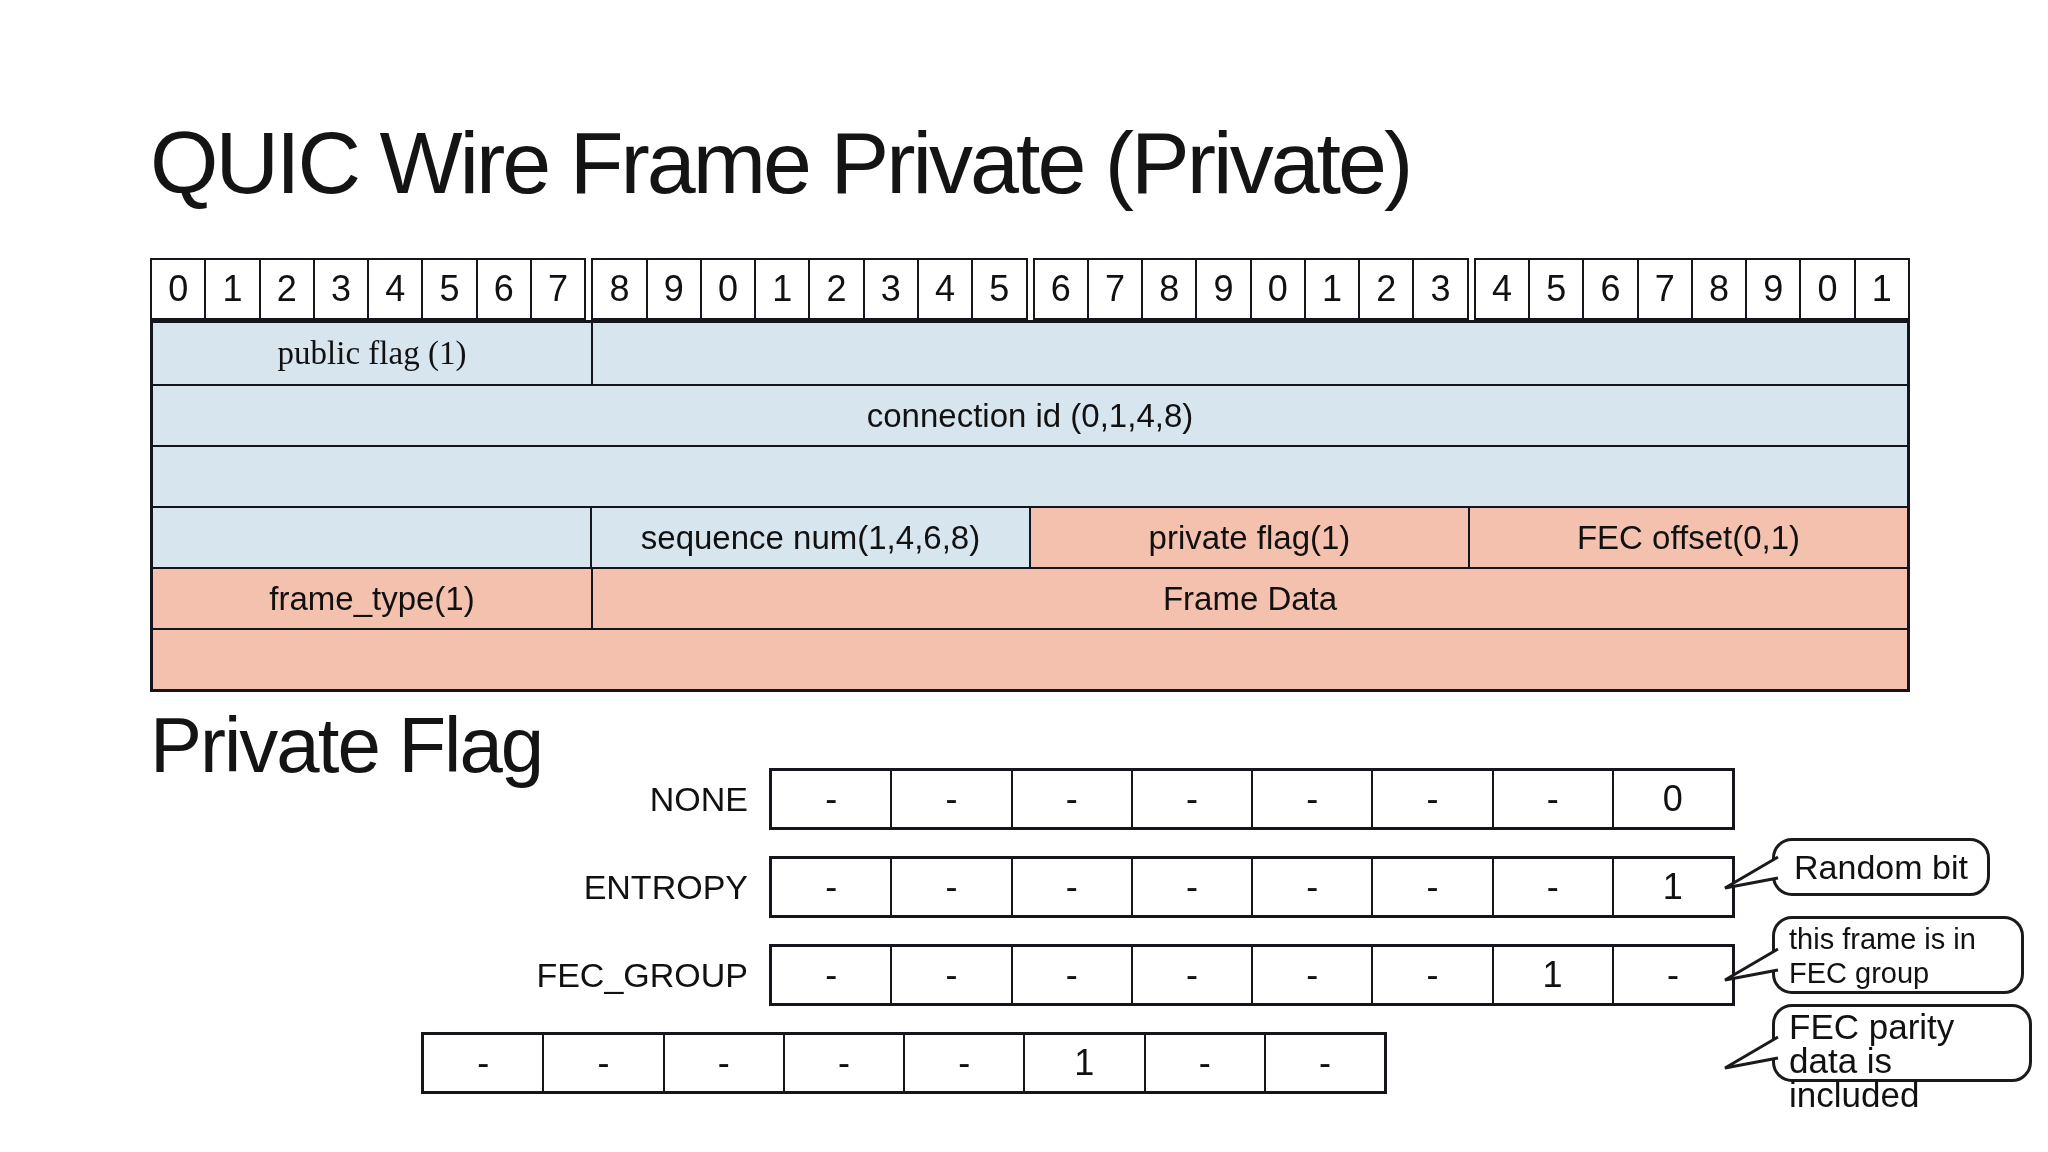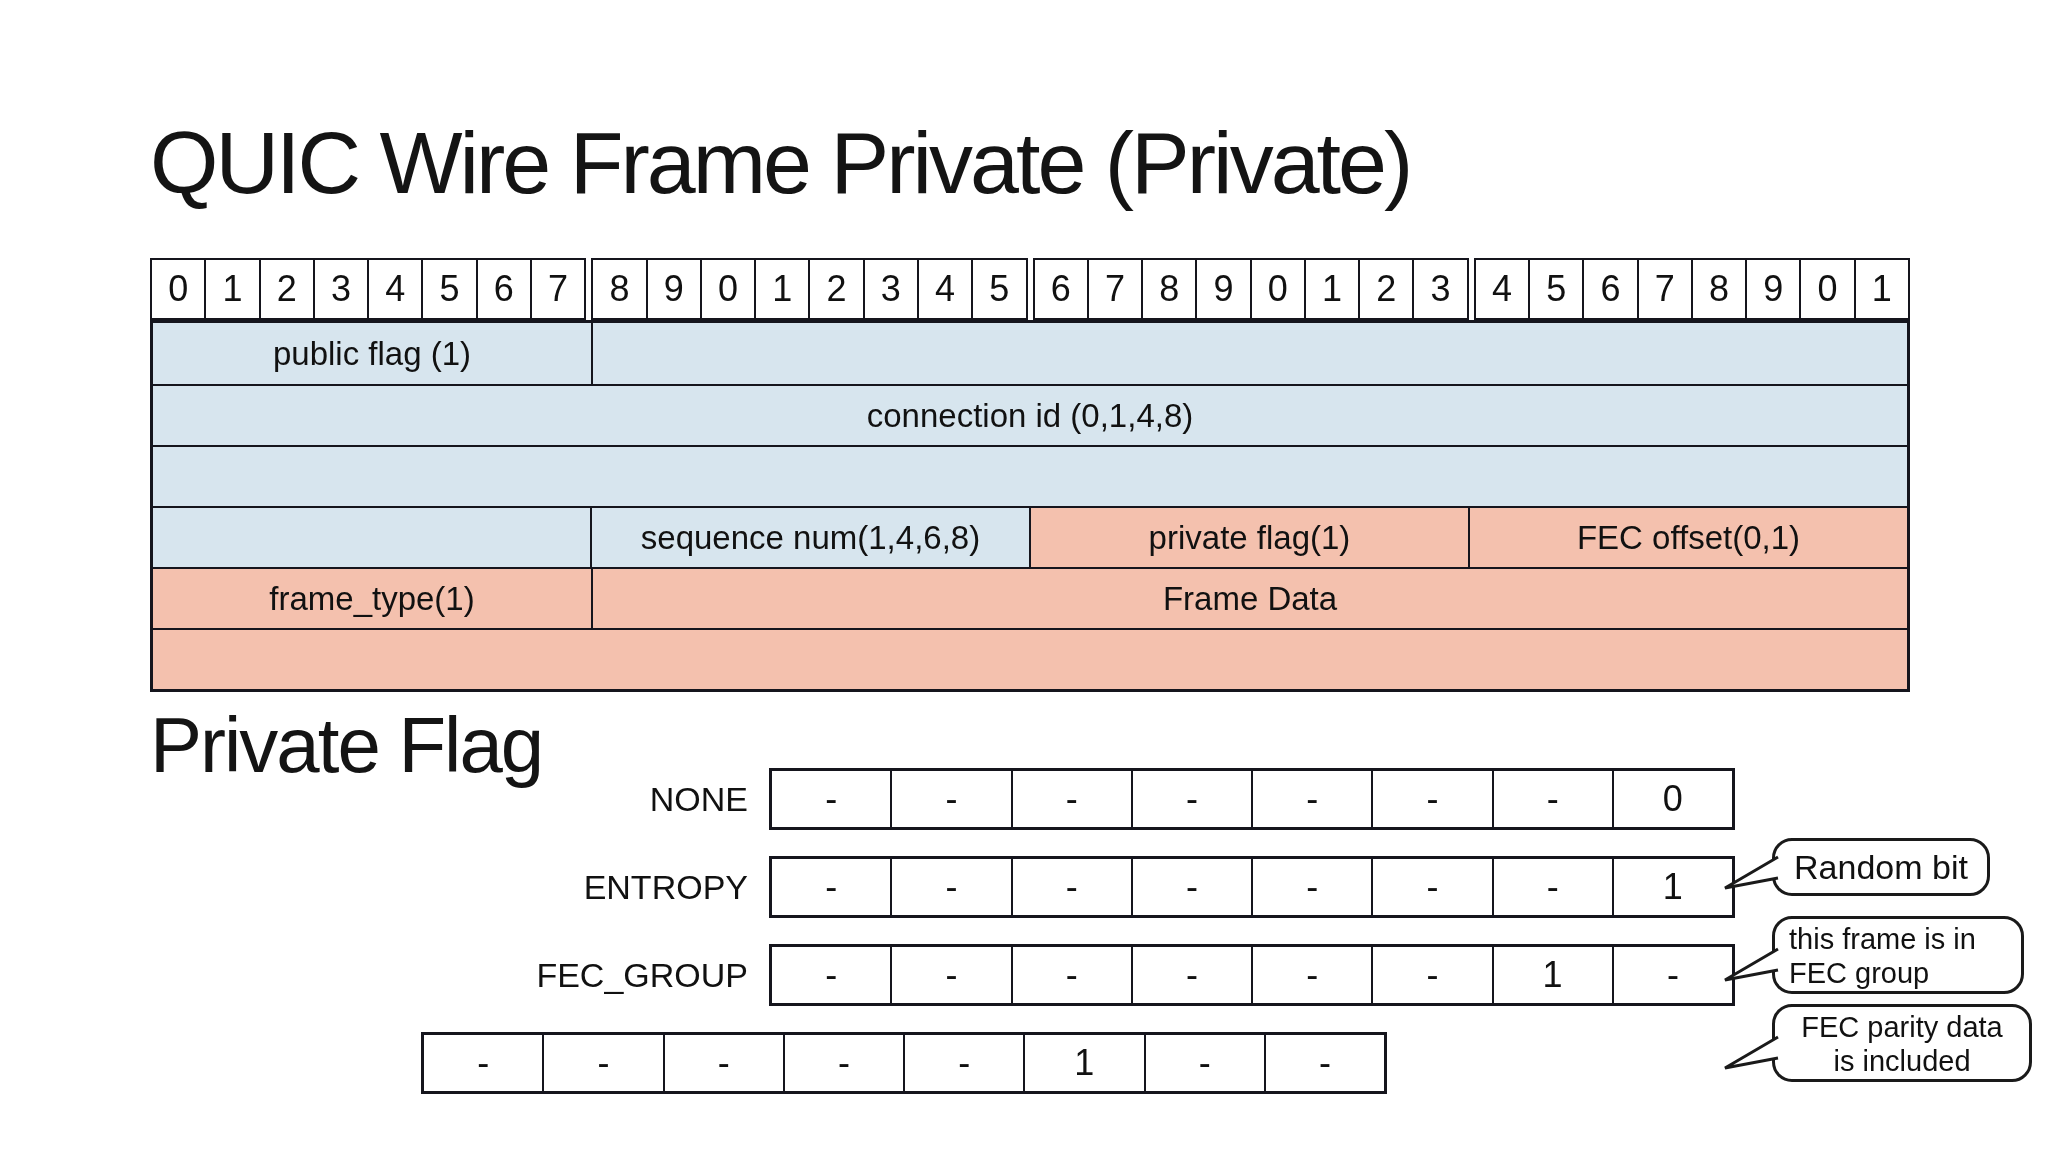--- a/index.html
+++ b/index.html
@@ -15,21 +15,21 @@
               display:flex;gap:5px;box-sizing:border-box;}
   .bit-group{flex:1;display:flex;border:2.5px solid #15151d;box-sizing:border-box;background:#fff;}
   .bit-cell{flex:1;display:flex;align-items:center;justify-content:center;
             font-size:36px;border-left:2px solid #15151d;box-sizing:border-box;}
   .bit-cell:first-child{border-left:none;}
 
   
   .frame-table{position:absolute;left:150px;top:320px;width:1760px;
                border:3px solid #15151d;box-sizing:border-box;}
   .frow{display:flex;height:61px;border-top:2.5px solid #15151d;box-sizing:border-box;}
-  .frow:first-child{border-top:none;}
+  .frow:first-child{border-top:none;font-family:Liberation Serif, serif;}
   .fcell{flex-basis:0;display:flex;align-items:center;justify-content:center;
          font-size:33px;border-left:2.5px solid #15151d;box-sizing:border-box;
          white-space:nowrap;overflow:hidden;}
   .fcell:first-child{border-left:none;}
   .fcell.blue{background:#d7e5ee;}
   .fcell.salmon{background:#f4c1ae;}
 
   
   .pf-heading{position:absolute;left:150px;top:700px;font-size:78px;font-weight:400;
               letter-spacing:-2px;white-space:nowrap;color:#141414;}
@@ -42,22 +42,22 @@
             font-size:36px;border-left:2px solid #15151d;box-sizing:border-box;}
   .flagcell:first-child{border-left:none;}
 
   
   .callout{position:absolute;background:#fff;border:3px solid #1a1a1a;border-radius:20px;
            box-sizing:border-box;z-index:2;}
   .c1{left:1772px;top:838px;width:218px;height:58px;font-size:34px;line-height:52px;
       text-align:center;white-space:nowrap;}
   .c2{left:1772px;top:916px;width:252px;height:78px;font-size:29px;line-height:34px;
       padding:3px 14px;text-align:left;}
-  .c3{left:1772px;top:1004px;width:260px;height:78px;font-size:29px;line-height:34px;
-      padding:3px 14px;text-align:center;}
+  .c3{left:1772px;top:1004px;width:260px;height:78px;font-size:35px;line-height:34px;
+      padding:3px 14px;text-align:left;}
   .tail{position:absolute;z-index:3;}
   .t1{left:1722px;top:852px;}
   .t2{left:1722px;top:944px;}
   .t3{left:1722px;top:1032px;}
 </style>
 </head>
 <body>
 
 <div id="page">
 

